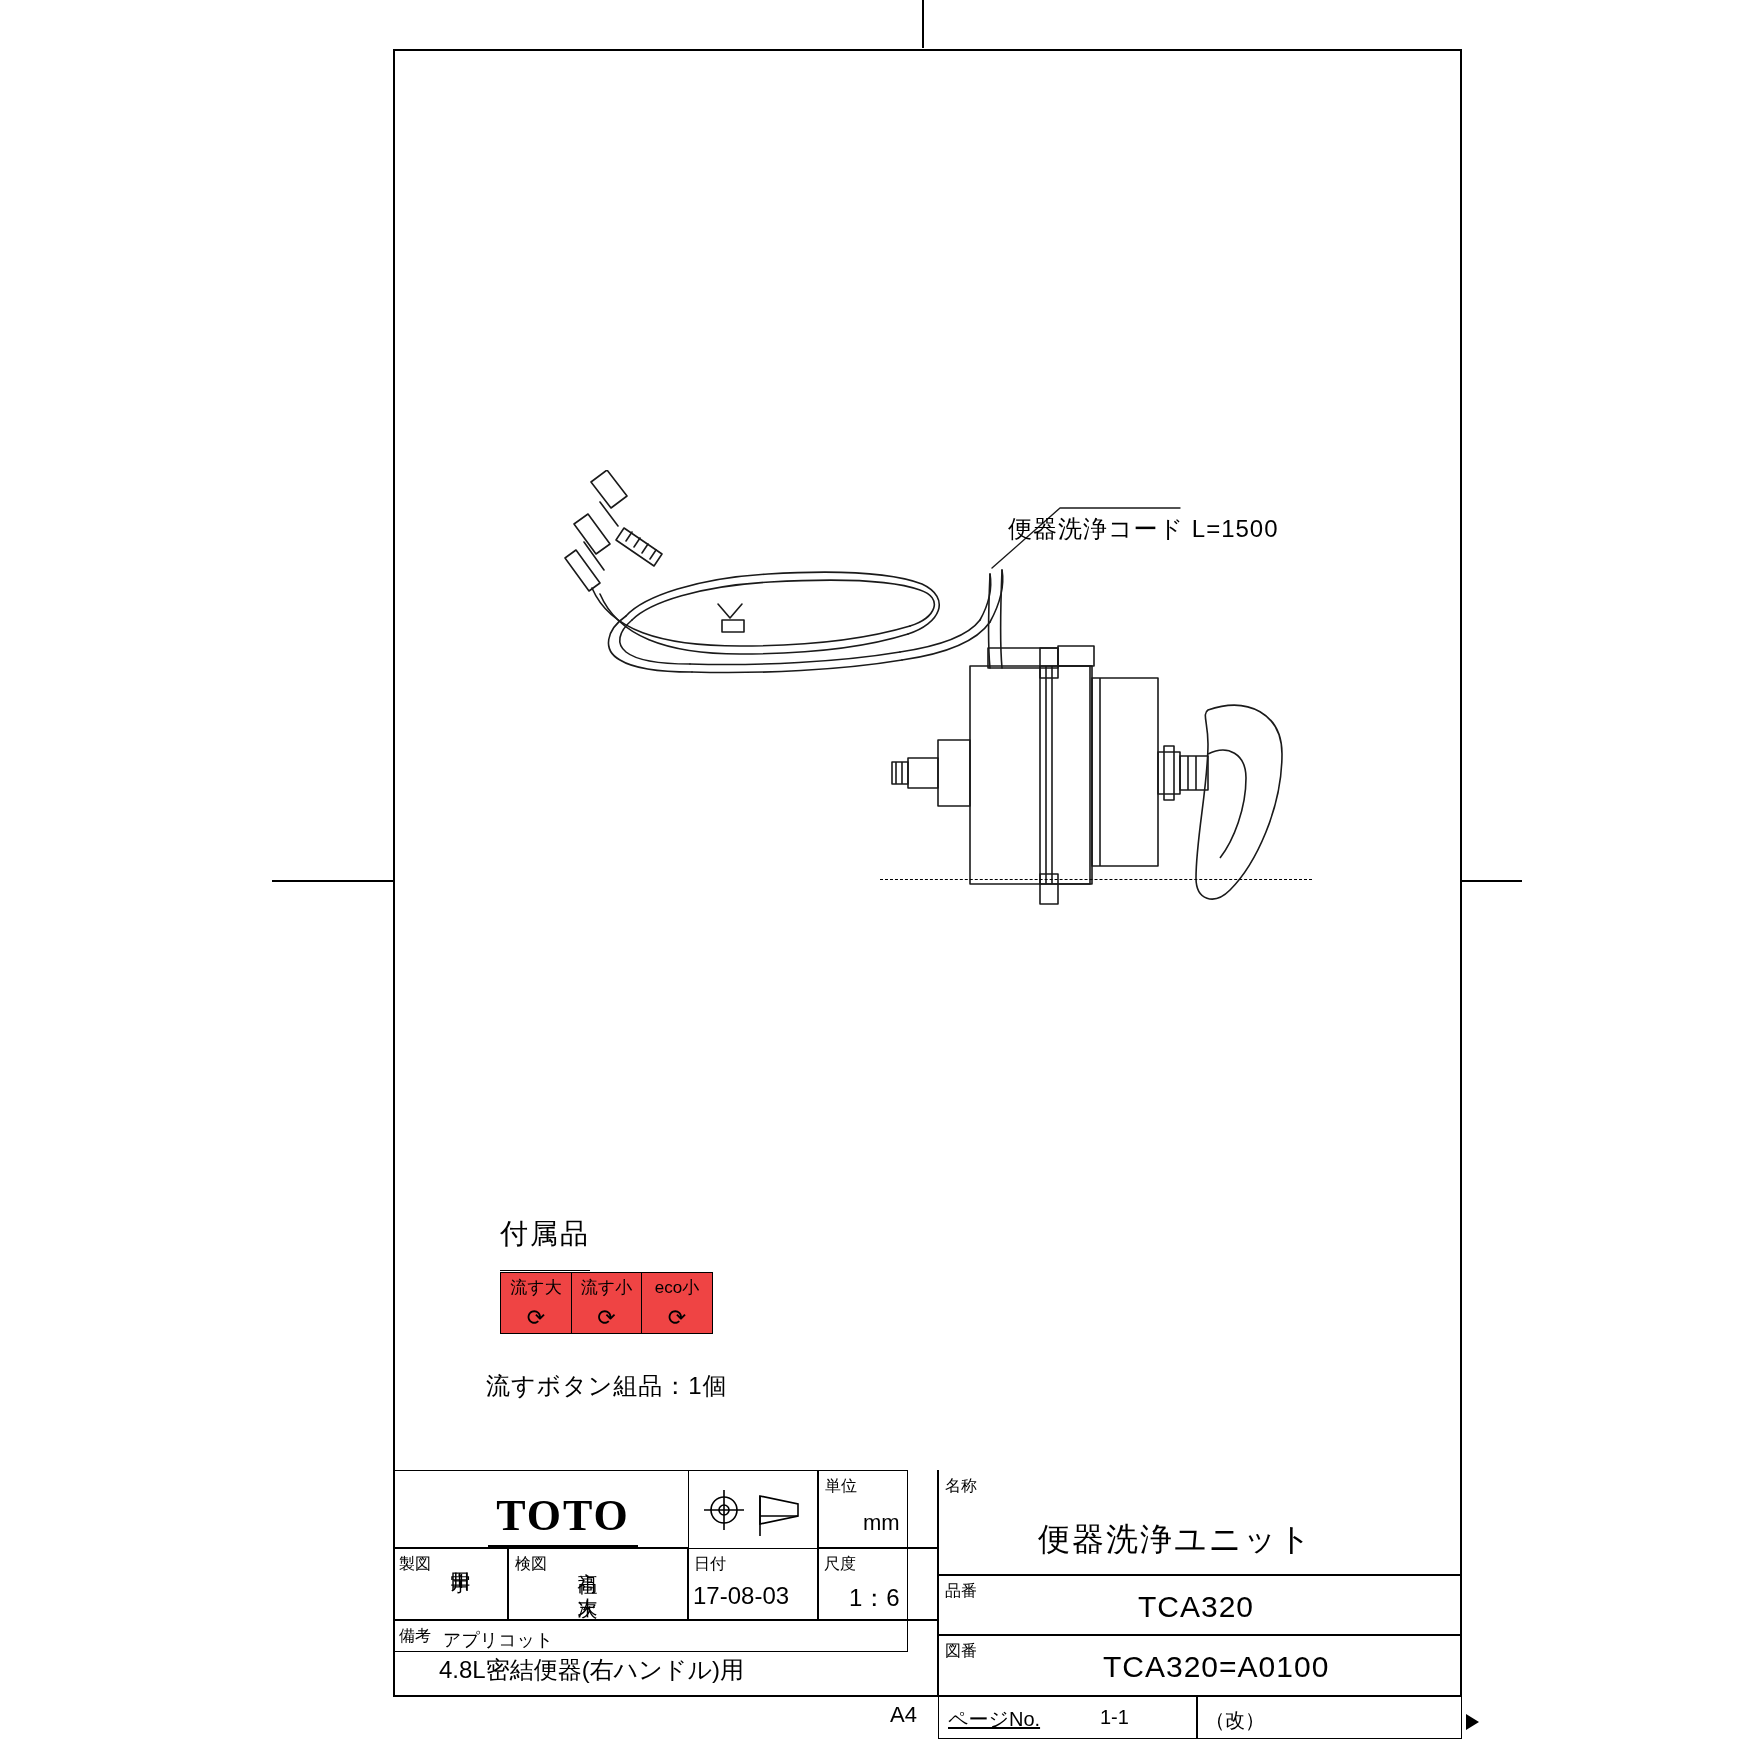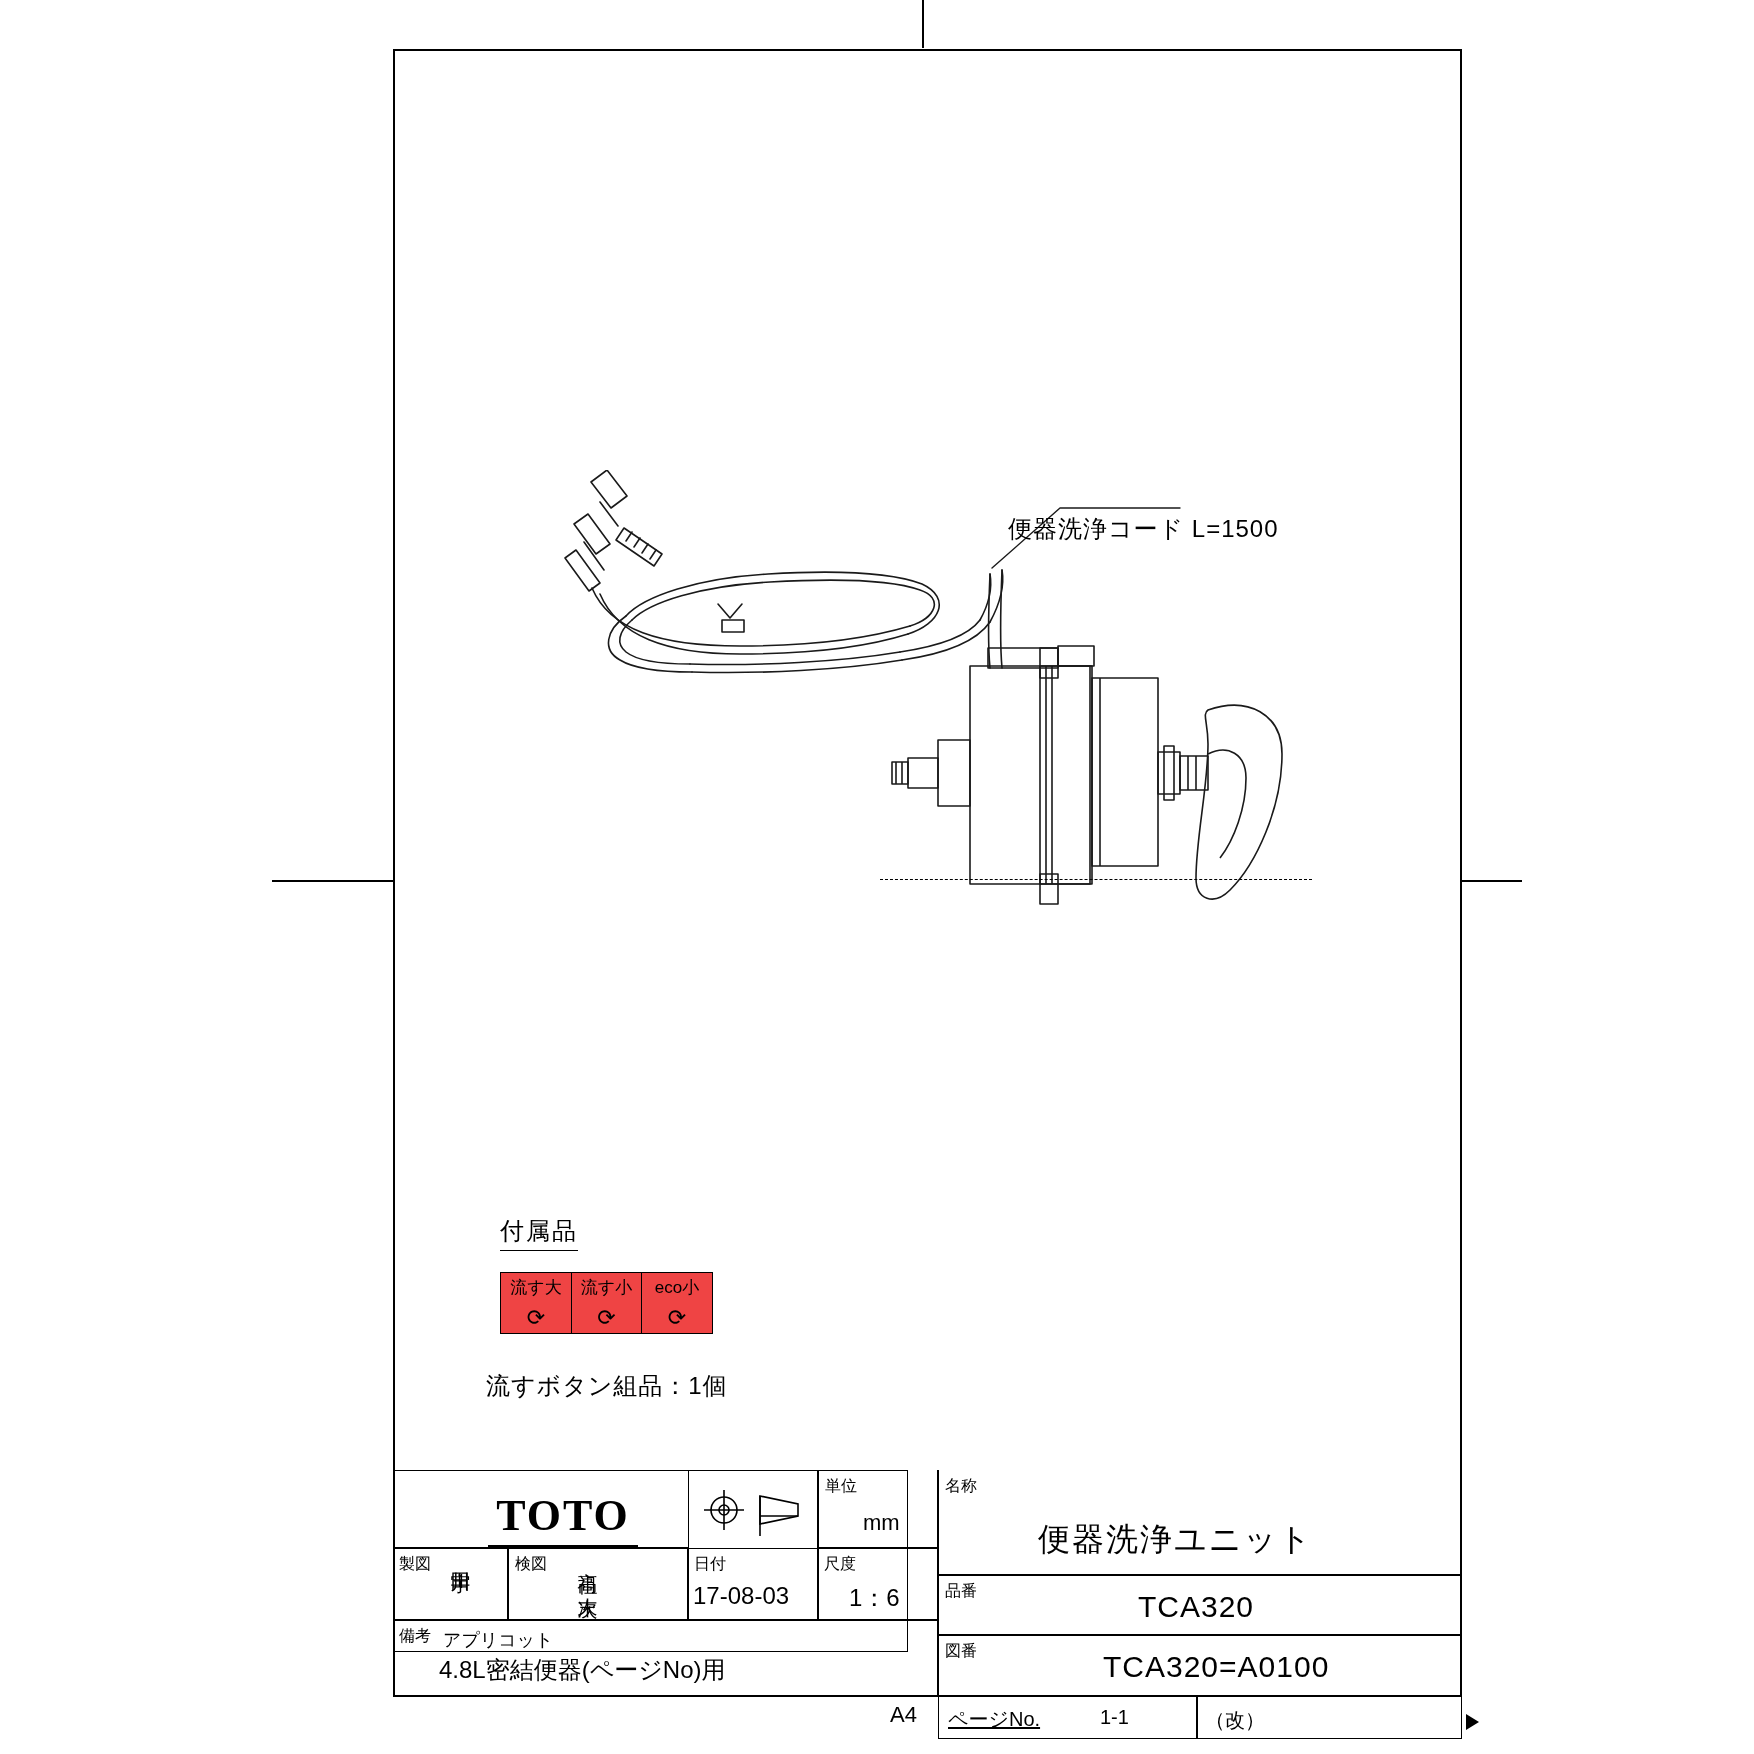--- a/index.html
+++ b/index.html
@@ -21,21 +21,21 @@
   
   .illus{position:absolute;left:540px;top:470px;width:900px;height:560px;}
 
   
   .cord-label{position:absolute;left:1008px;top:513px;font-size:24px;letter-spacing:1px;white-space:nowrap;}
 
   
   .centerline{position:absolute;left:880px;top:879px;width:432px;height:0;border-top:1.5px dashed #000;}
 
   
-  .acc-title{position:absolute;left:500px;top:1215px;font-size:24px;border-bottom:1.5px solid #000;padding-bottom:3px;letter-spacing:2px;}
+  .acc-title{position:absolute;left:500px;top:1215px;font-size:28px;border-bottom:1.5px solid #000;padding-bottom:17px;letter-spacing:2px;}
   .acc-row{position:absolute;left:500px;top:1272px;display:flex;}
   .acc-btn{width:72px;height:62px;border:1.5px solid #000;box-sizing:border-box;margin-right:-1.5px;position:relative;background:#ef4444;}
   .acc-btn .t{position:absolute;top:3px;left:0;width:100%;text-align:center;font-size:17px;letter-spacing:0px;}
   .acc-btn .sw{position:absolute;bottom:4px;left:0;width:100%;text-align:center;font-size:22px;line-height:22px;}
   .acc-note{position:absolute;left:486px;top:1370px;font-size:24px;letter-spacing:1px;}
 
   
   .tb{position:absolute;left:393px;top:1470px;width:977px;height:227px;}
   .tb .cell{position:absolute;box-sizing:border-box;border:1.5px solid #000;}
   .lbl{position:absolute;font-size:16px;}
@@ -180,21 +180,21 @@
     <div class="lbl" style="left:301px;top:84px;">日付</div>
     <div class="val" style="left:300px;top:112px;font-size:24px;">17-08-03</div>
 
     <div class="cell" style="left:425px;top:78px;width:120px;height:72px;"></div>
     <div class="lbl" style="left:431px;top:84px;">尺度</div>
     <div class="val" style="left:456px;top:112px;font-size:24px;">1：6</div>
 
     <div class="cell" style="left:0;top:150px;width:545px;height:77px;border-left:none;border-bottom:none;"></div>
     <div class="lbl" style="left:6px;top:156px;">備考</div>
     <div class="val" style="left:50px;top:158px;font-size:18px;">アプリコット</div>
-    <div class="val" style="left:46px;top:184px;font-size:24px;">4.8L密結便器(ページNo)用</div>
+    <div class="val" style="left:46px;top:184px;font-size:24px;">4.8L密結便器(右ハンドル)用</div>
 
     <div class="cell" style="left:545px;top:0;width:524px;height:105px;border-top:none;border-right:none;"></div>
     <div class="lbl" style="left:552px;top:6px;">名称</div>
     <div class="val" style="left:645px;top:48px;font-size:32px;letter-spacing:2px;">便器洗浄ユニット</div>
 
     <div class="cell" style="left:545px;top:105px;width:524px;height:60px;border-right:none;"></div>
     <div class="lbl" style="left:552px;top:111px;">品番</div>
     <div class="val" style="left:745px;top:120px;font-size:30px;letter-spacing:1px;">TCA320</div>
 
     <div class="cell" style="left:545px;top:165px;width:524px;height:62px;border-right:none;border-bottom:none;"></div>

